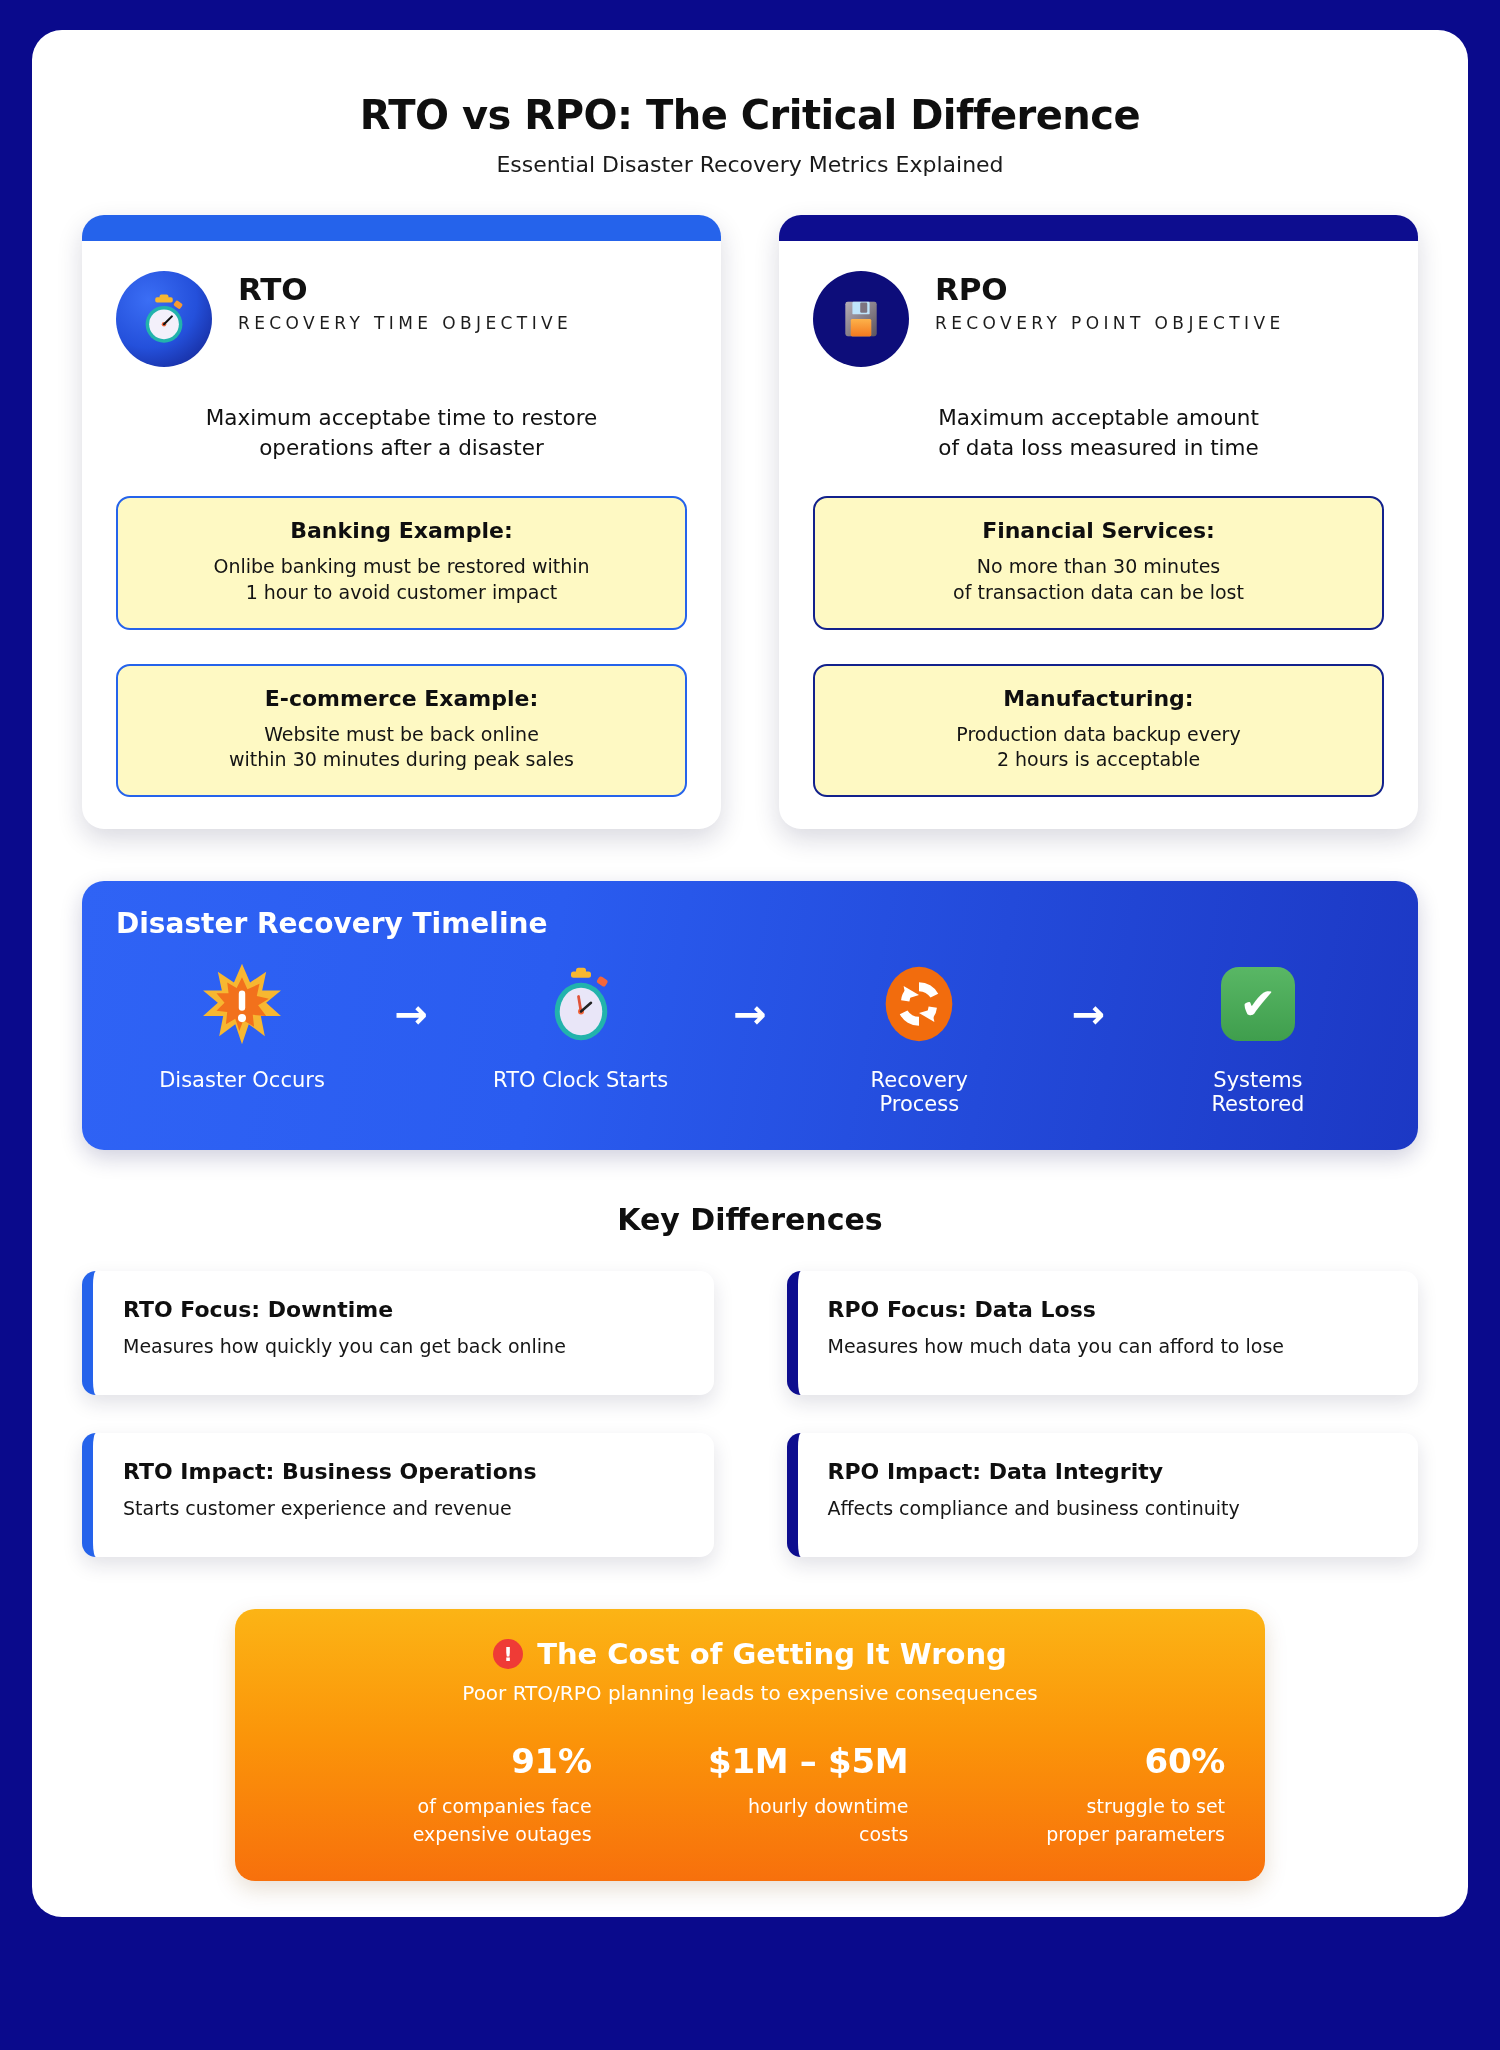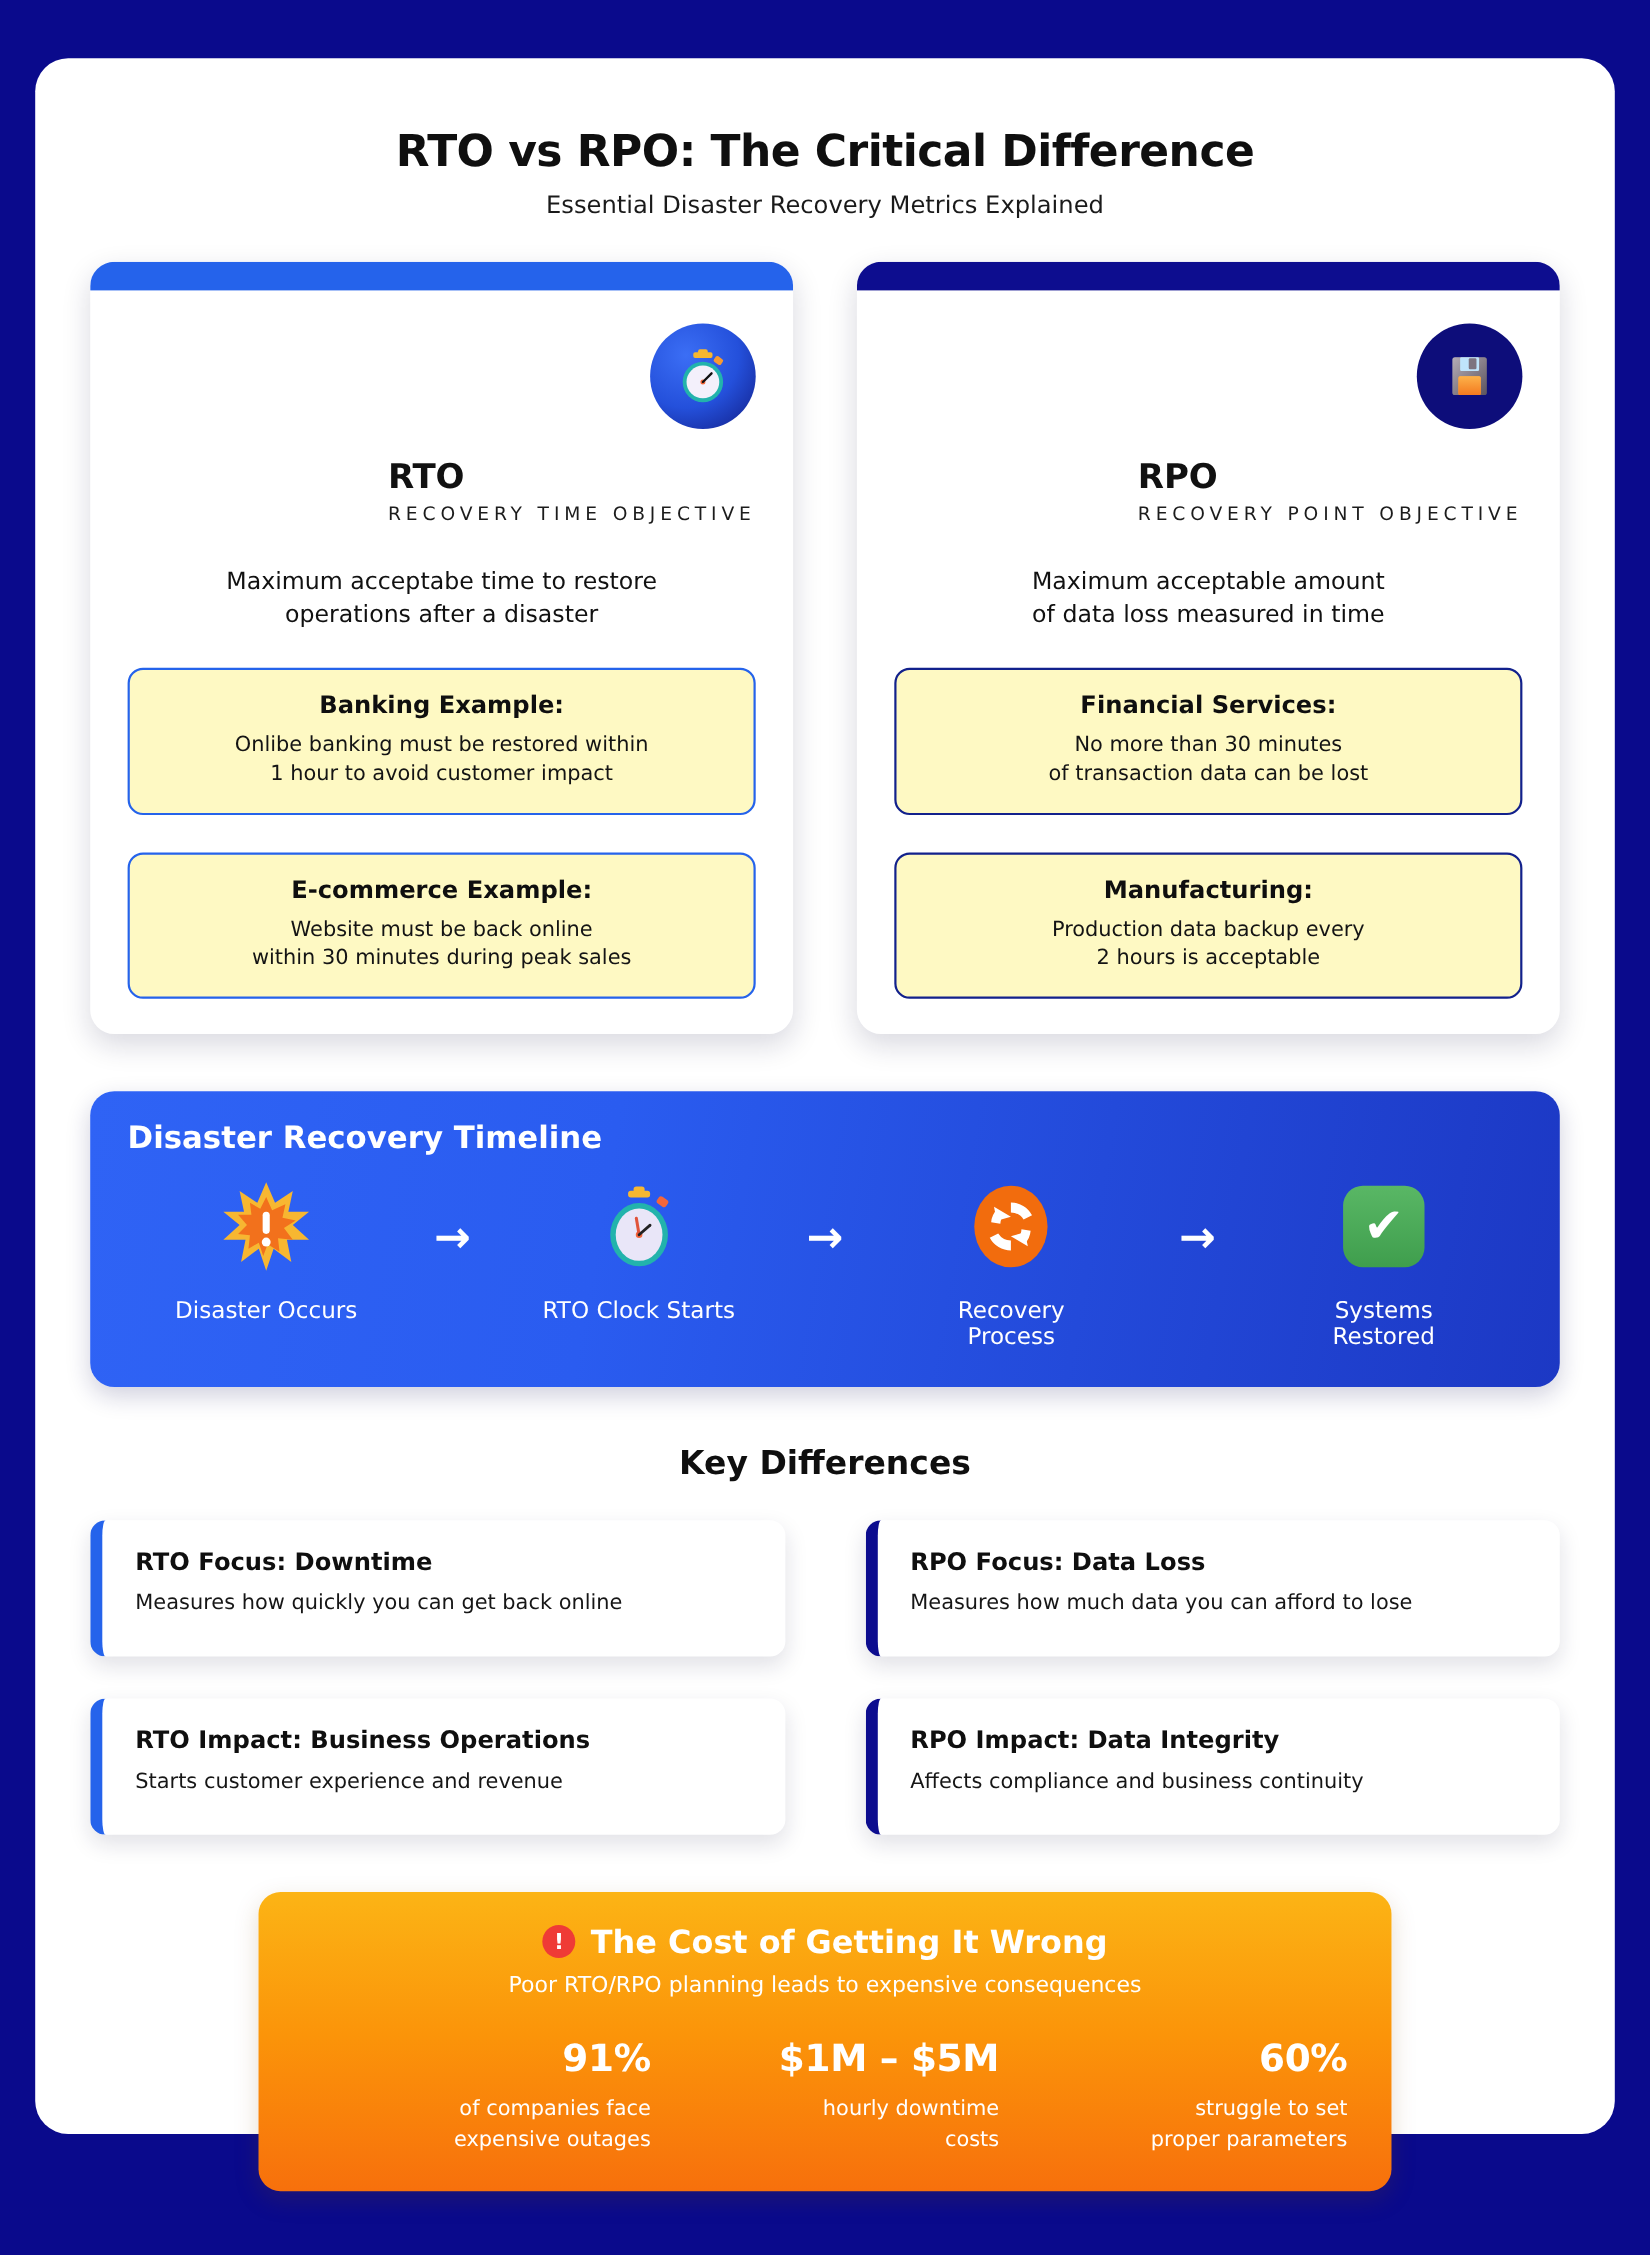--- a/index.html
+++ b/index.html
@@ -12,21 +12,20 @@
     overflow: hidden;
   }
 
   .page {
     position: absolute;
     left: 32px; top: 30px;
     width: 1436px; height: 1887px;
     background: #ffffff;
     border-radius: 30px;
     padding: 32px 40px 40px 40px;
-    margin-top: 23px;
   }
 
   
   .title {
     text-align: center;
     font-size: 40px;
     font-weight: 700;
     color: #0f0f0f;
     letter-spacing: -0.5px;
     margin-top: 30px;
@@ -53,24 +52,23 @@
     box-shadow: 0 10px 26px rgba(20,20,60,0.16);
     overflow: hidden;
     padding-bottom: 32px;
   }
   .card-topbar { height: 26px; width: 100%; }
   .card-topbar.rto { background: #2563eb; }
   .card-topbar.rpo { background: #0d0d8f; }
 
   .card-head {
     display: flex;
-    align-items: flex-end;
+    align-items: flex-start;
     gap: 26px;
     padding: 30px 34px 0 34px;
-    flex-direction: column;
   }
   .icon-circle {
     width: 96px; height: 96px;
     border-radius: 50%;
     flex: 0 0 96px;
     display: flex; align-items: center; justify-content: center;
     font-size: 50px; line-height: 1;
   }
   .icon-circle.rto { background: radial-gradient(circle at 34% 30%, #3b6ef5 0%, #2450db 52%, #111c84 100%); }
   .icon-circle.rpo { background: #0d0d7a; }

